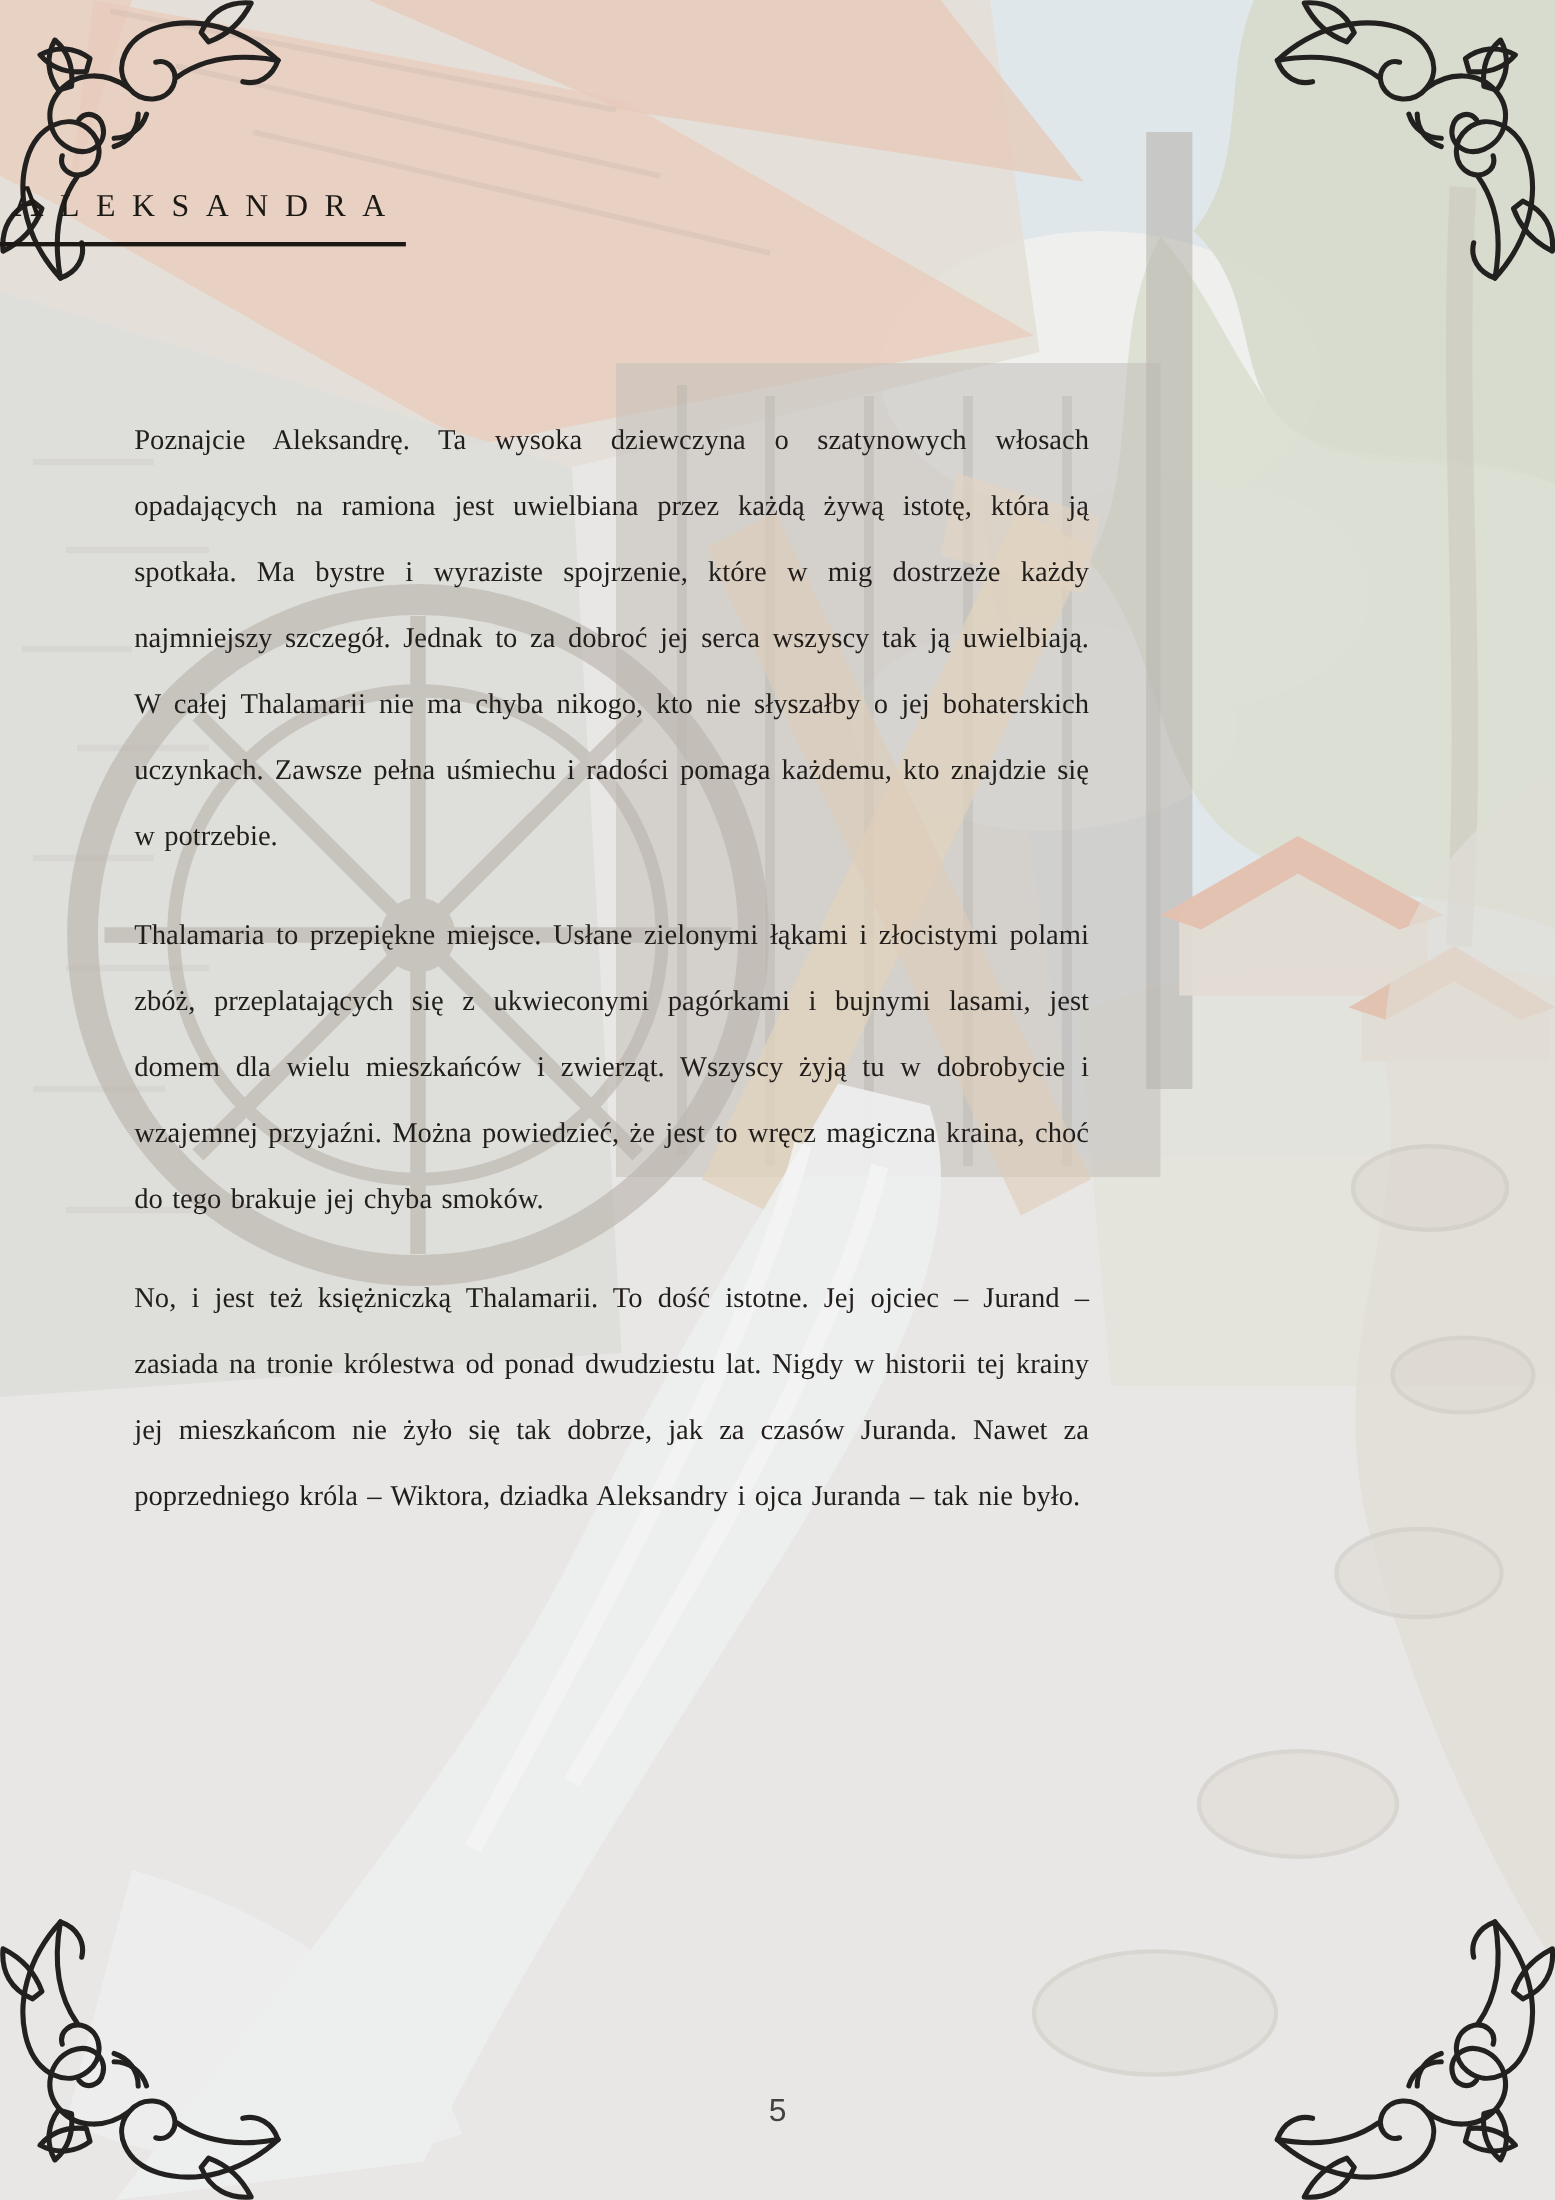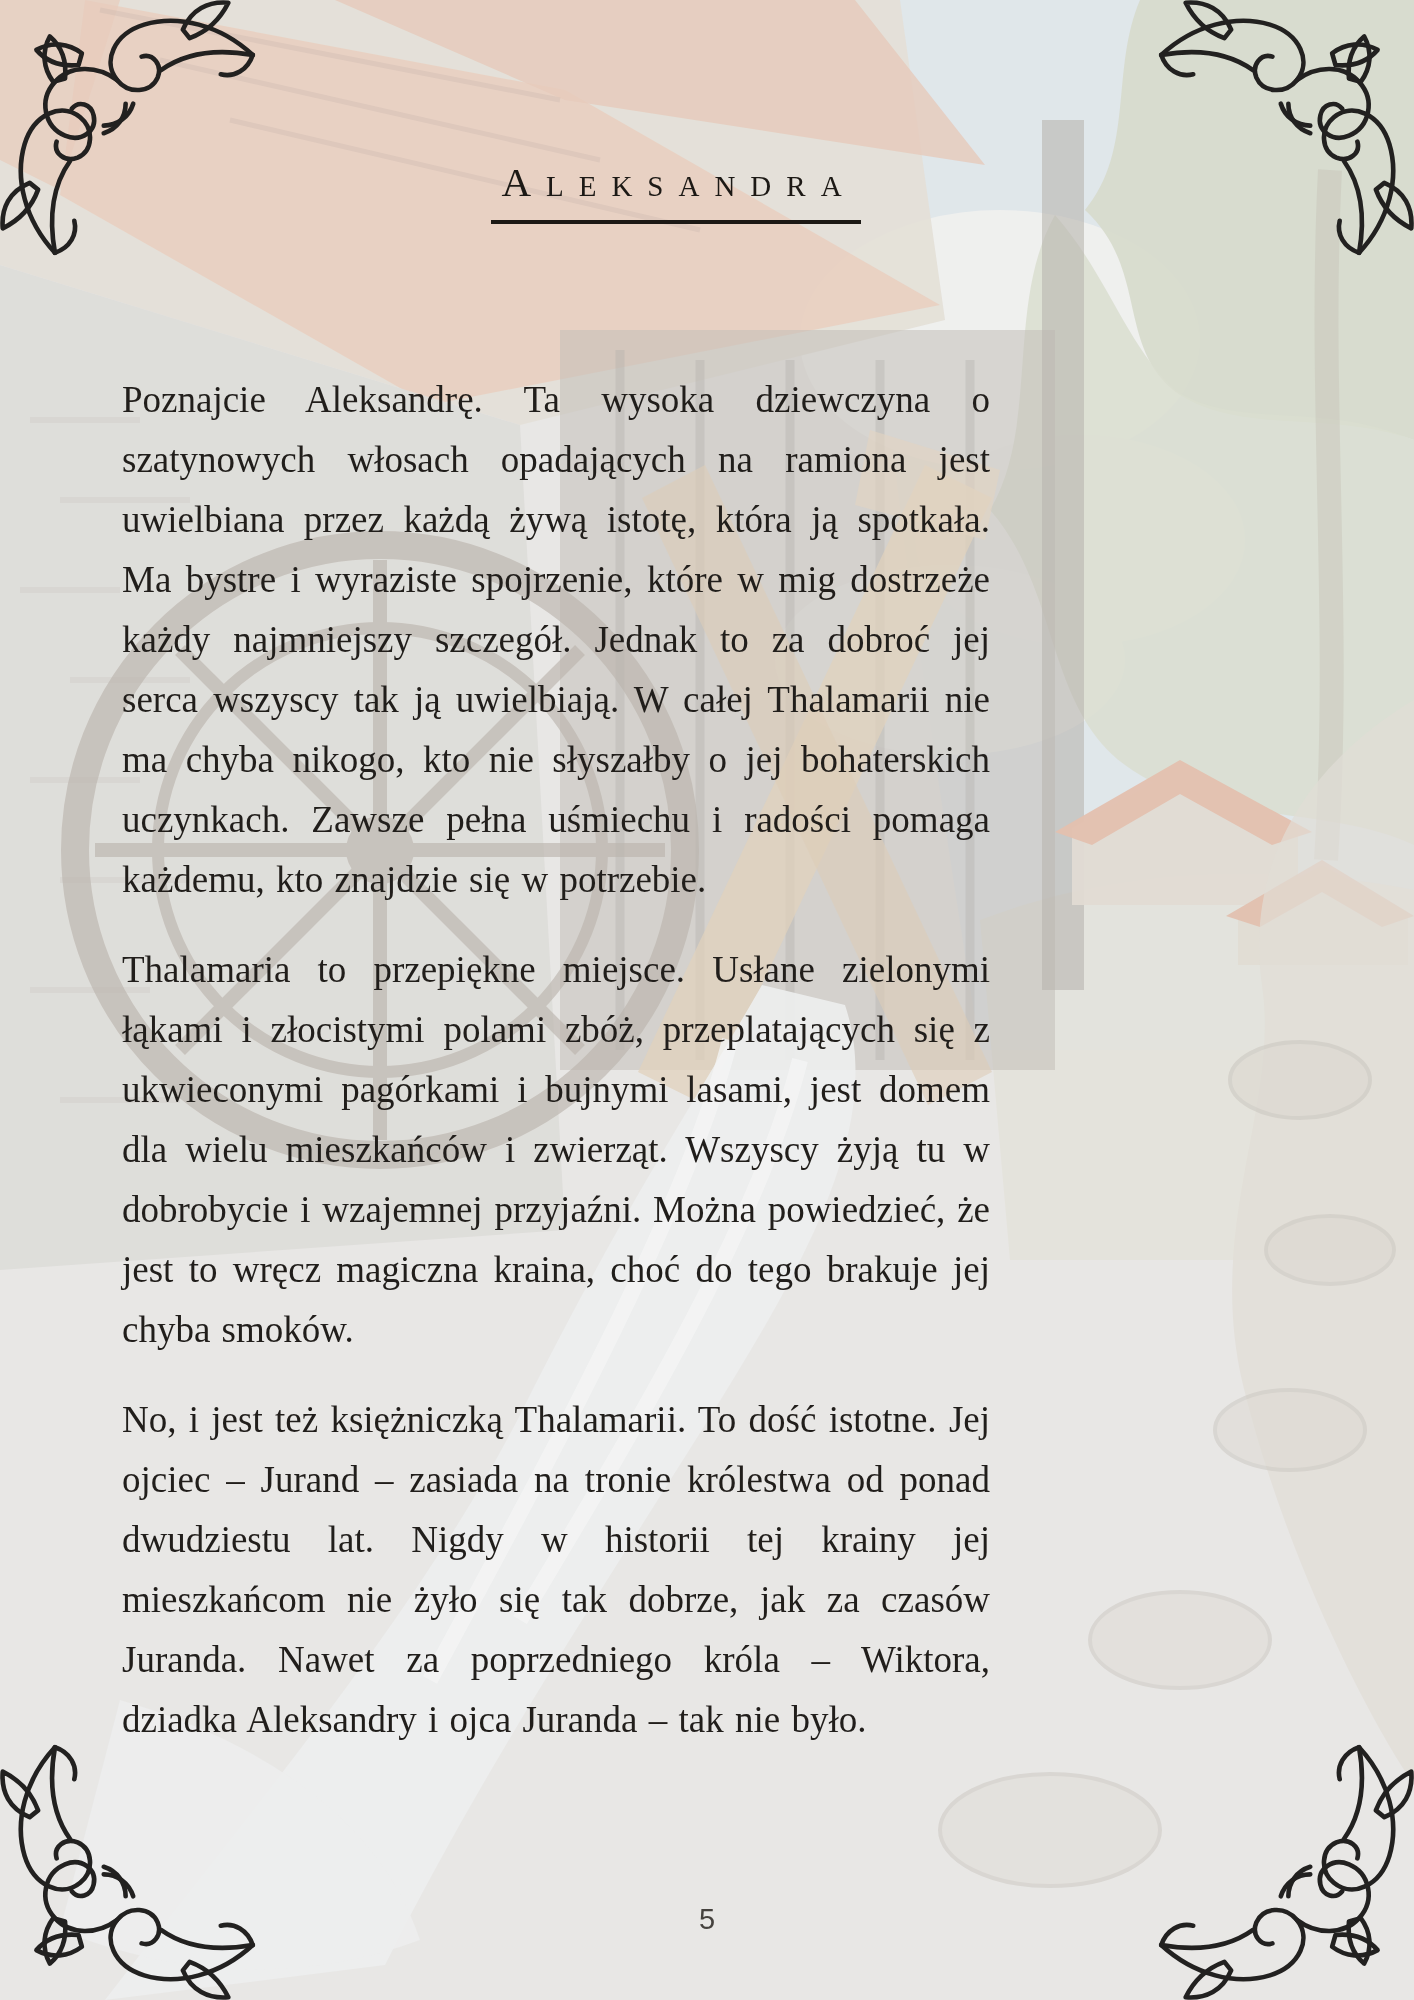--- a/index.html
+++ b/index.html
@@ -29,22 +29,21 @@
   }
   .corner svg { width:100%; height:100%; display:block; }
   .corner.tl { top:-4px;  left:-4px; }
   .corner.tr { top:-4px;  right:-4px;  transform:scaleX(-1); }
   .corner.bl { bottom:-4px; left:-4px; transform:scaleY(-1); }
   .corner.br { bottom:-4px; right:-4px; transform:scale(-1,-1); }
 
   
   .title-wrap {
     position:absolute;
-    top:133px; left:16px; width:1320px;
-    text-align:center;
+    top:133px; left:0; width:1320px;
   }
   .chapter-title {
     display:inline-block;
     font-variant:small-caps;
     font-weight:500;
     font-size:41px;
     letter-spacing:15px;
     color:var(--title-ink,#1c1915);
     border-bottom:4px solid var(--title-ink,#1c1915);
     padding:0 4px 14px 10px;
@@ -53,21 +52,21 @@
   }
 
   
   .text-col {
     position:absolute;
     left:122px; top:370px;
     width:868px;
   }
   .text-col p {
     margin:0 0 30px 0;
-    font-size:37px;
+    font-size:26px;
     line-height:60px;
     text-align:justify;
     color:var(--text-ink,#211e1b);
     word-spacing:2px;
   }
 
   
   .page-num {
     position:absolute;
     top:1903px; left:0; width:100%;

